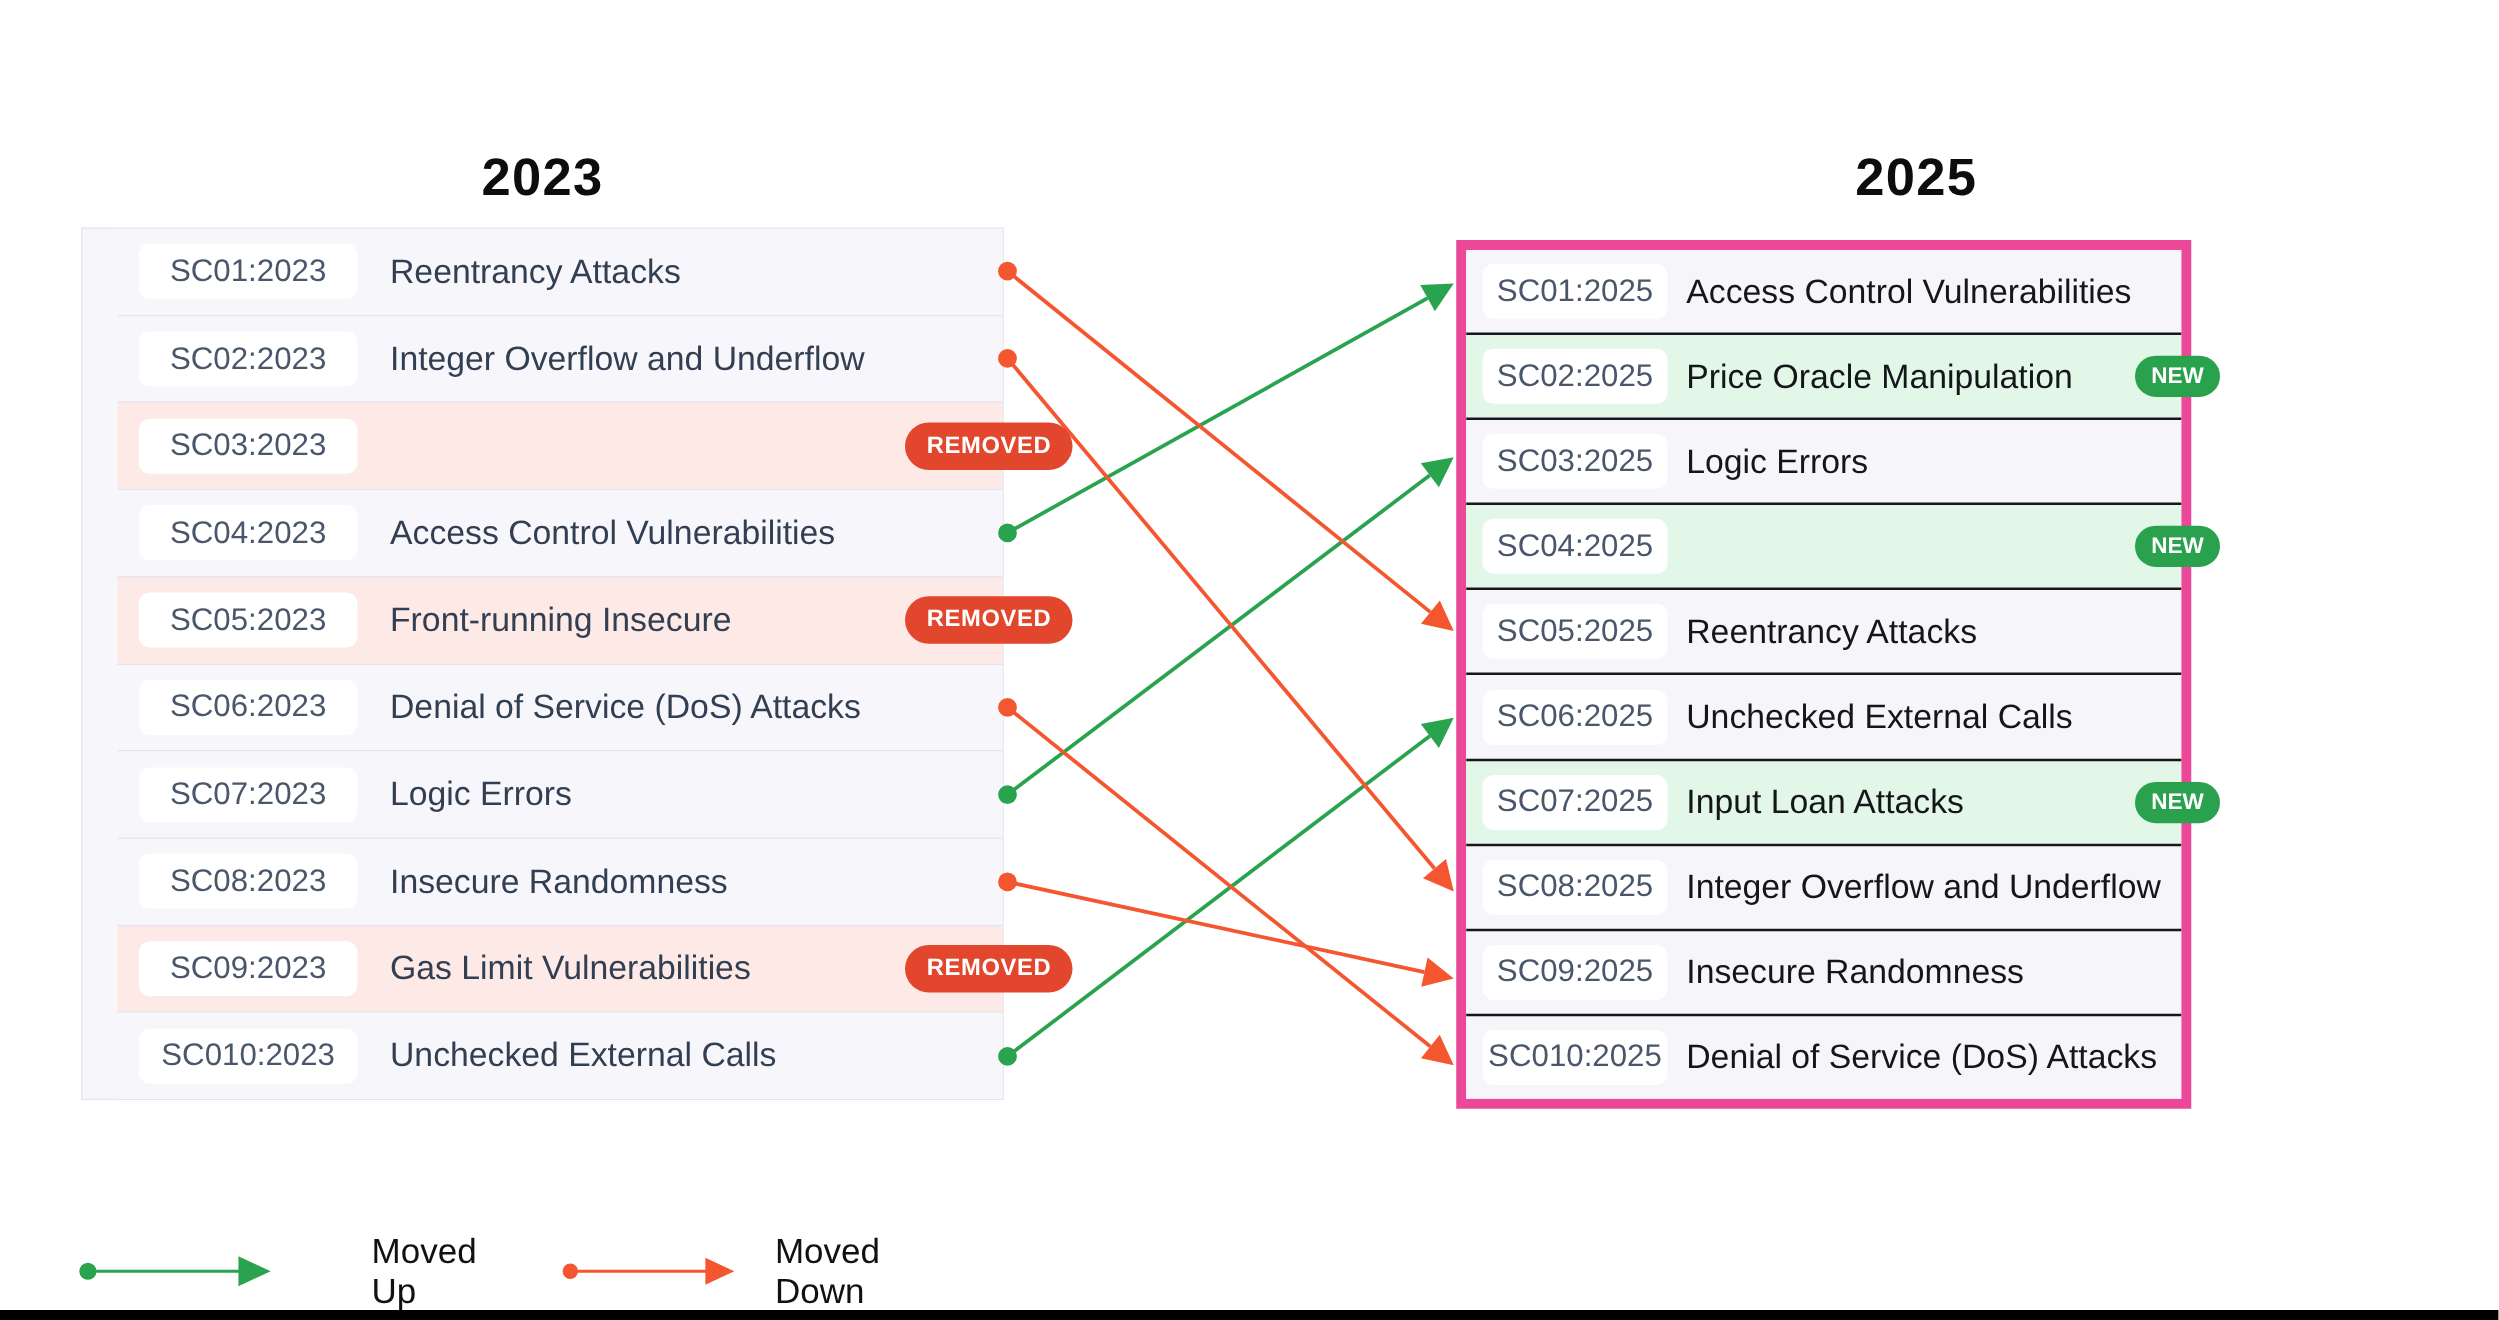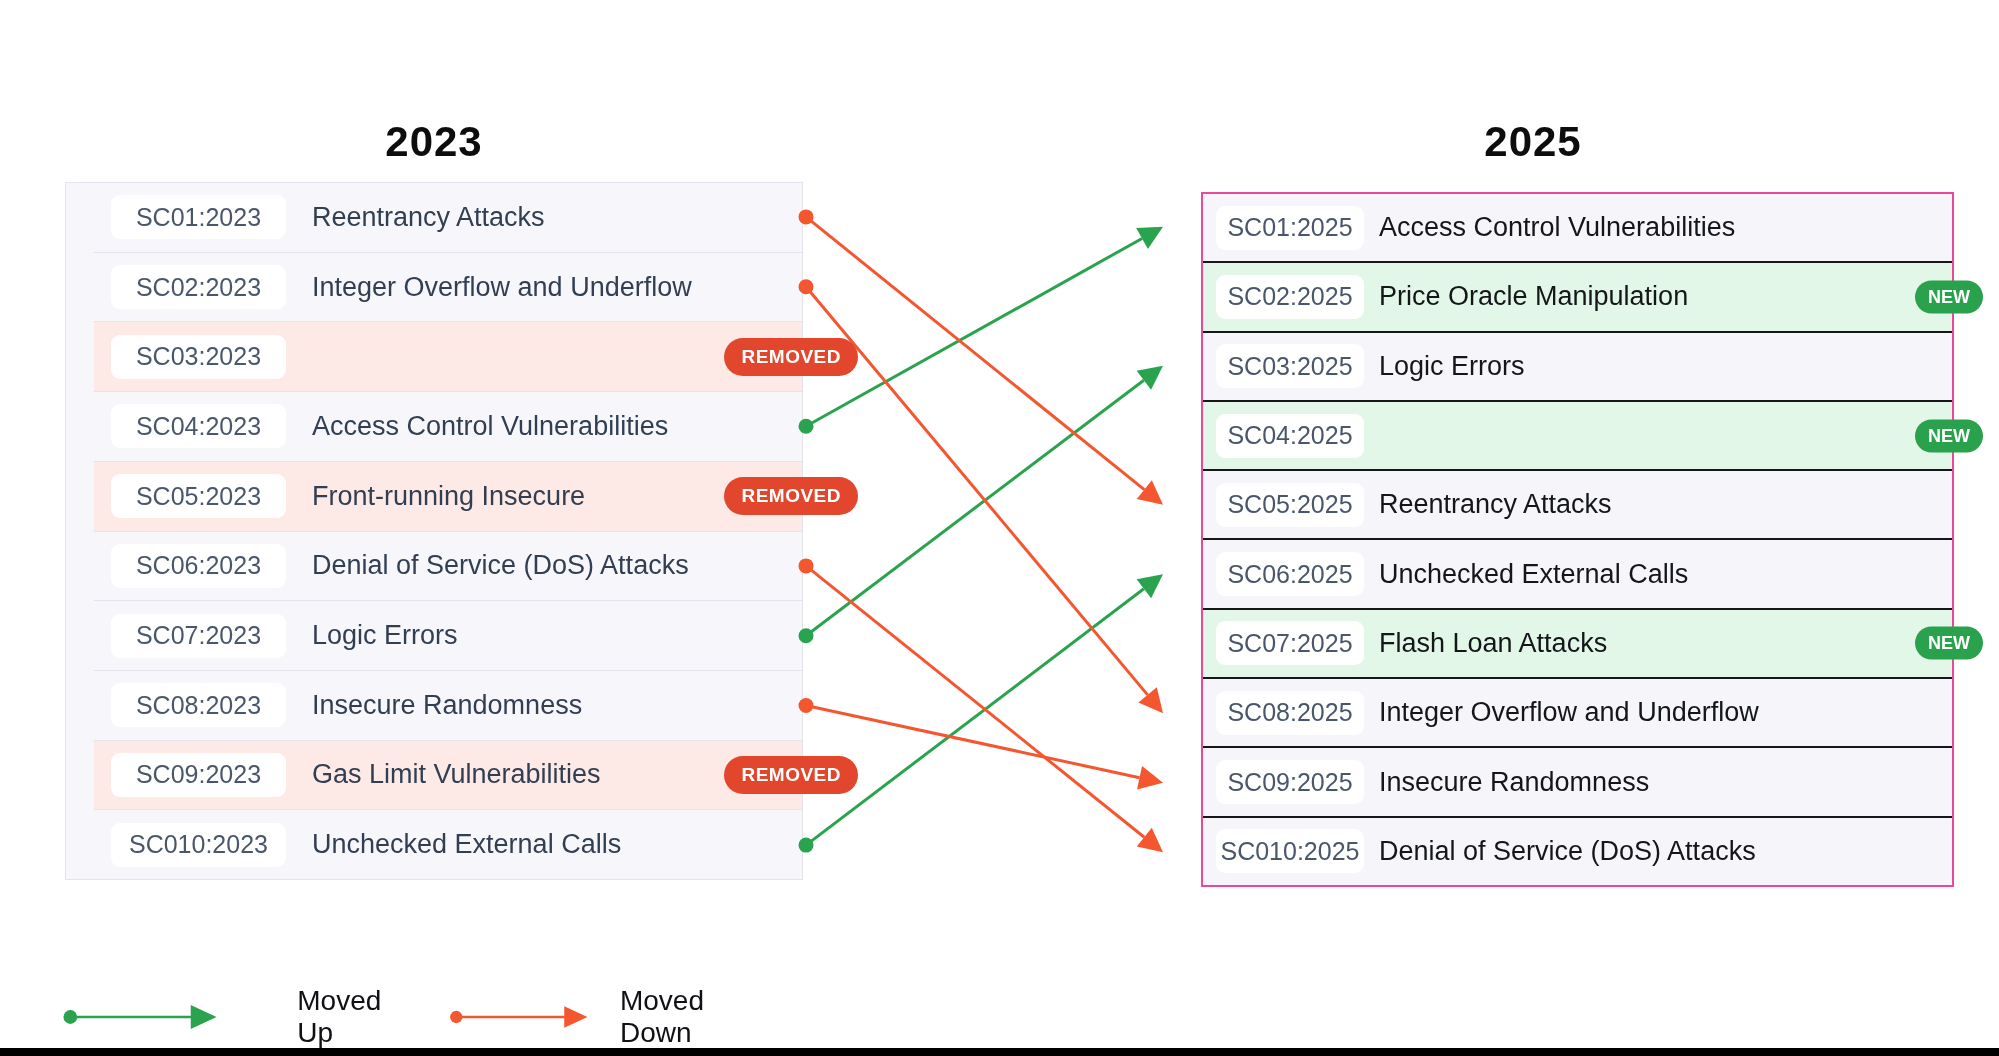--- a/index.html
+++ b/index.html
@@ -9,21 +9,21 @@
   }
   .year-title{
     position:absolute;top:118px;width:400px;text-align:center;
     font-size:42px;font-weight:600;color:#0d0d0d;letter-spacing:1px;
   }
   .year-title.left{left:234px;}
   .year-title.right{left:1333px;}
 
   .vuln-table{position:absolute;display:flex;flex-direction:column;box-sizing:border-box;}
   .table-2023{left:65px;top:182px;width:738px;height:698px;border:1px solid #e4e4ec;background:#f7f7fb;padding-left:28px;}
-  .table-2025{left:1165px;top:192px;width:753px;height:695px;border:2px solid #ec4899;background:#f5f5fa;margin-left:36px;}
+  .table-2025{left:1165px;top:192px;width:588px;height:695px;border:8px solid #ec4899;background:#f5f5fa;}
 
   .row{position:relative;flex:1;display:flex;align-items:center;}
   .table-2023 .row{background:#f7f7fb;}
   .table-2023 .row + .row{border-top:1px solid #e4e4ec;}
   .table-2023 .row.removed{background:#fde9e6;}
   .table-2025 .row{background:#f5f5fa;}
   .table-2025 .row + .row{border-top:2px solid #17171a;text-align:center;}
   .table-2025 .row.new{background:#e2f7e8;}
 
   .chip{
@@ -126,21 +126,21 @@
       <div class="row">
         <span class="chip">SC05:2025</span>
         <span class="vuln-name">Reentrancy Attacks</span>
       </div>
       <div class="row">
         <span class="chip">SC06:2025</span>
         <span class="vuln-name">Unchecked External Calls</span>
       </div>
       <div class="row new">
         <span class="chip">SC07:2025</span>
-        <span class="vuln-name">Flash Loan Attacks</span>
+        <span class="vuln-name">Input Loan Attacks</span>
         <span class="pill new-badge" style="background: rgb(42, 162, 77);">NEW</span>
       </div>
       <div class="row">
         <span class="chip">SC08:2025</span>
         <span class="vuln-name">Integer Overflow and Underflow</span>
       </div>
       <div class="row">
         <span class="chip">SC09:2025</span>
         <span class="vuln-name">Insecure Randomness</span>
       </div>

